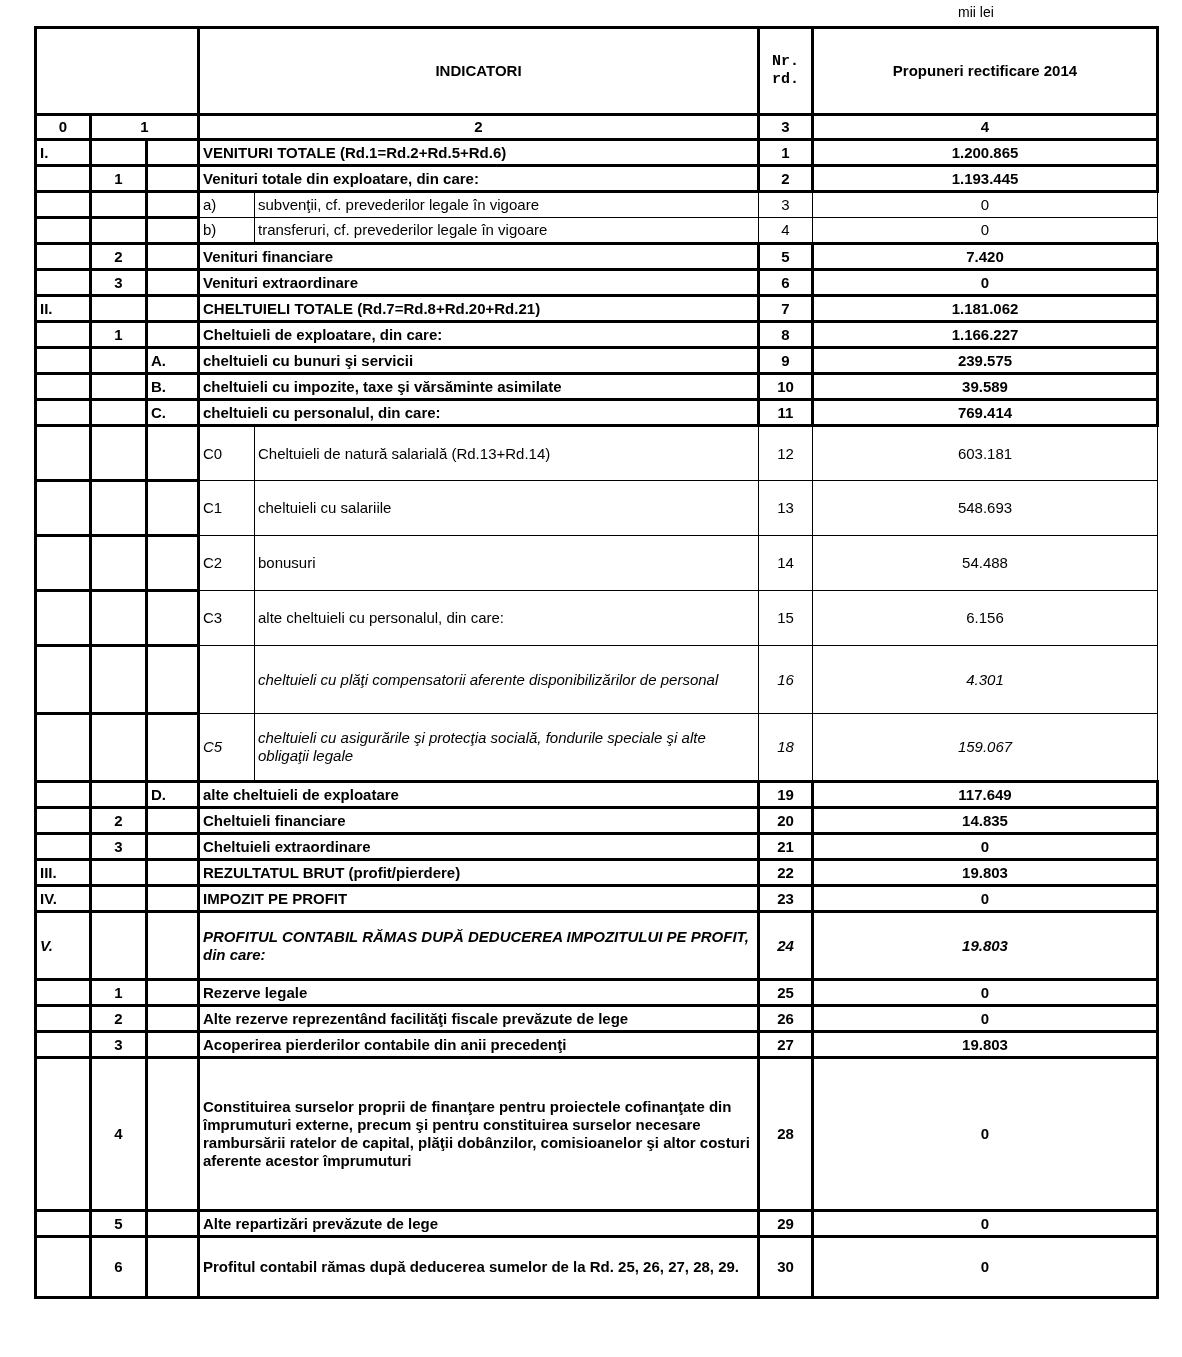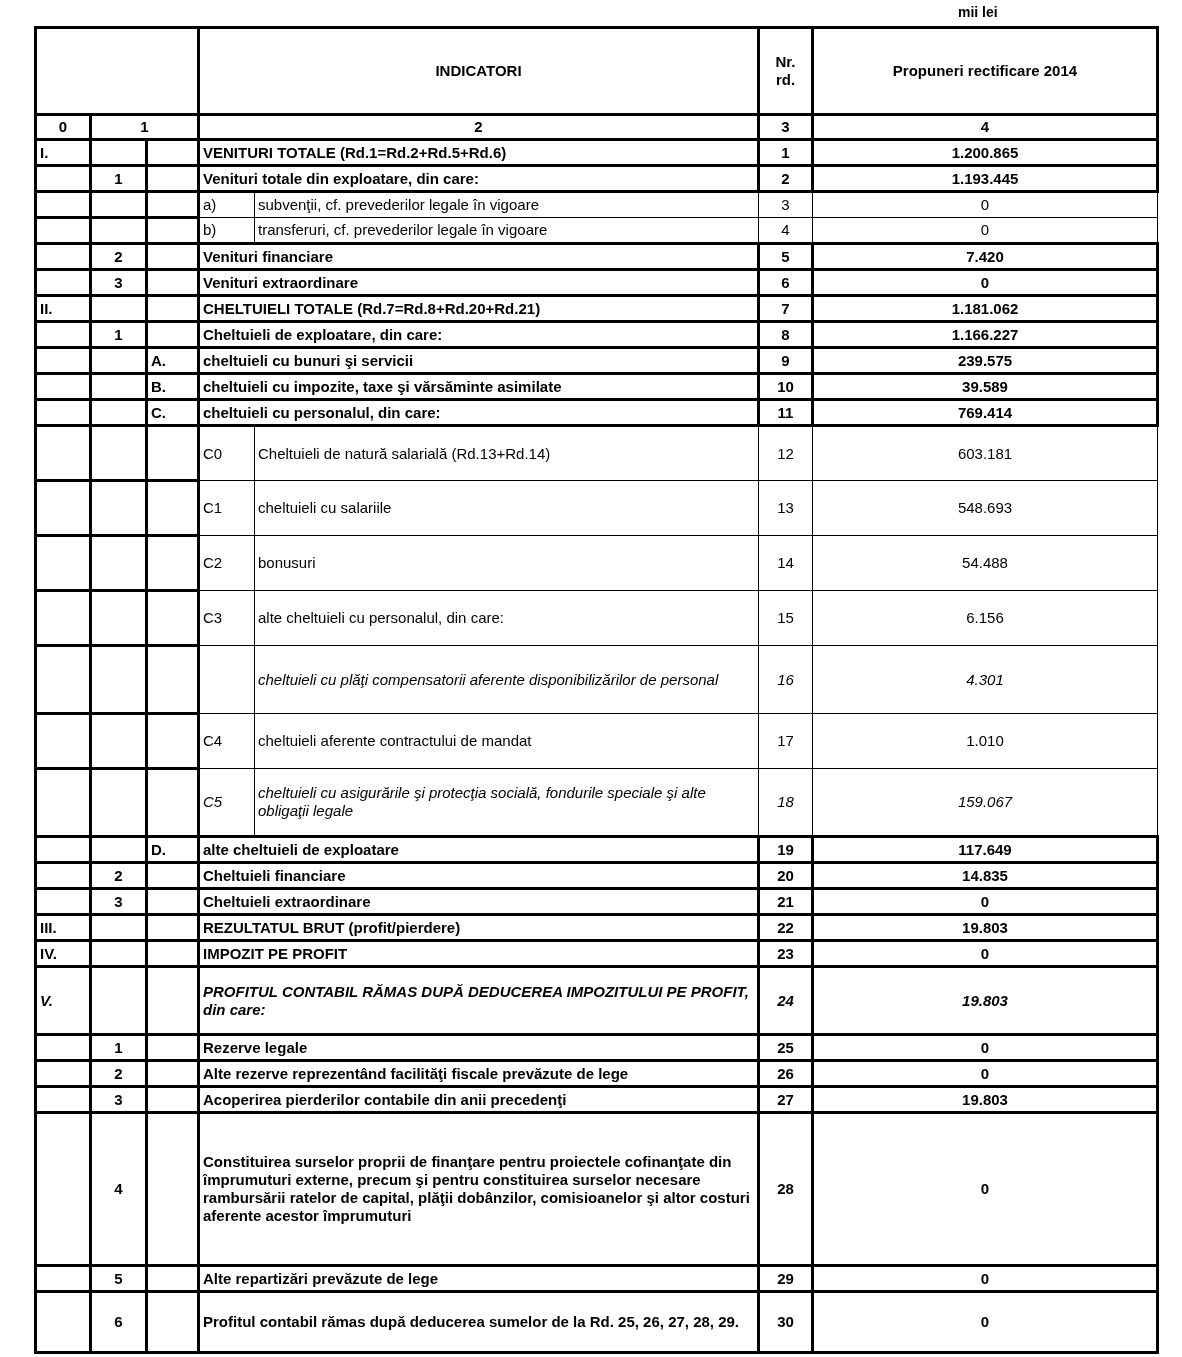--- a/index.html
+++ b/index.html
@@ -1,18 +1,18 @@
 <!DOCTYPE html>
 <html><head>
 <meta charset="utf-8">
 <style>
   html, body { margin:0; padding:0; background:#ffffff; }
   body { width:1182px; height:1357px; position:relative; overflow:hidden;
          font-family:"Liberation Sans", sans-serif; color:#000; }
-  .unit { position:absolute; left:958px; top:4px; font-size:14px; font-weight:bold; }
+  .unit { position:absolute; left:958px; top:4px; font-size:14px; font-weight:normal; }
   table { position:absolute; left:34px; top:26px; border-collapse:collapse; table-layout:fixed; width:1122px; }
   td { border:3px solid #000; padding:0 3px; font-size:15px; line-height:18px; vertical-align:middle; overflow:hidden; }
   td.thin { border-width:1px; }
   .hdr { height:84px; text-align:center; font-weight:bold; }
   .idx td { height:22px; text-align:center; font-weight:bold; font-size:15px; }
   .c { text-align:center; }
   .r { text-align:center; }
   .b { font-weight:bold; }
   .n { font-weight:normal; }
   tr.h1 td { height:23px; }
@@ -33,21 +33,21 @@
     <col style="width:52px">
     <col style="width:56px">
     <col style="width:504px">
     <col style="width:54px">
     <col style="width:345px">
   </colgroup>
   <tbody id="tbody">
     <tr>
       <td class="hdr" colspan="3"></td>
       <td class="hdr" colspan="2">INDICATORI</td>
-      <td class="hdr"><span style="display:inline-block;width:30px;">Nr. rd.</span></td>
+      <td class="hdr"><span style="display:inline-block;width:30px;font-family:Liberation Mono, monospace;">Nr. rd.</span></td>
       <td class="hdr">Propuneri rectificare 2014</td>
     </tr>
     <tr class="idx">
       <td>0</td>
       <td colspan="2">1</td>
       <td colspan="2">2</td>
       <td>3</td>
       <td>4</td>
     </tr>
   <tr class="h1">
@@ -178,29 +178,20 @@
       </tr>
       <tr class="h4">
         <td class="b"></td>
         <td class="c b"></td>
         <td></td>
         <td class="n thin"></td>
         <td class="n thin">cheltuieli cu plăţi compensatorii aferente disponibilizărilor de personal</td>
         <td class="c n thin">16</td>
         <td class="r n thin">4.301</td>
       </tr>
-      <tr class="h3">
-        <td class="b"></td>
-        <td class="c b"></td>
-        <td></td>
-        <td class="n thin">C4</td>
-        <td class="n thin">cheltuieli aferente contractului de mandat</td>
-        <td class="c n thin">17</td>
-        <td class="r n thin">1.010</td>
-      </tr>
       <tr class="h4">
         <td class="b"></td>
         <td class="c b"></td>
         <td></td>
         <td class="n thin">C5</td>
         <td class="n thin">cheltuieli cu asigurările şi protecţia socială, fondurile speciale şi alte obligaţii legale</td>
         <td class="c n thin">18</td>
         <td class="r n thin">159.067</td>
       </tr>
       <tr class="h1">

